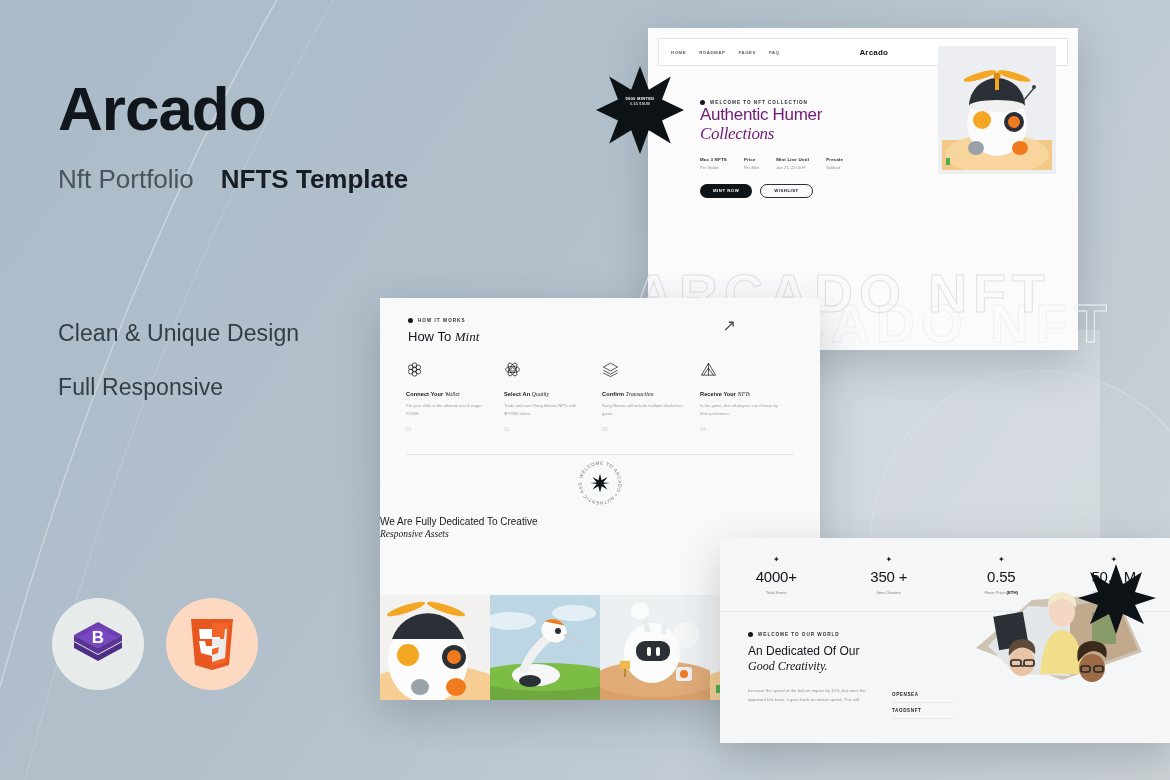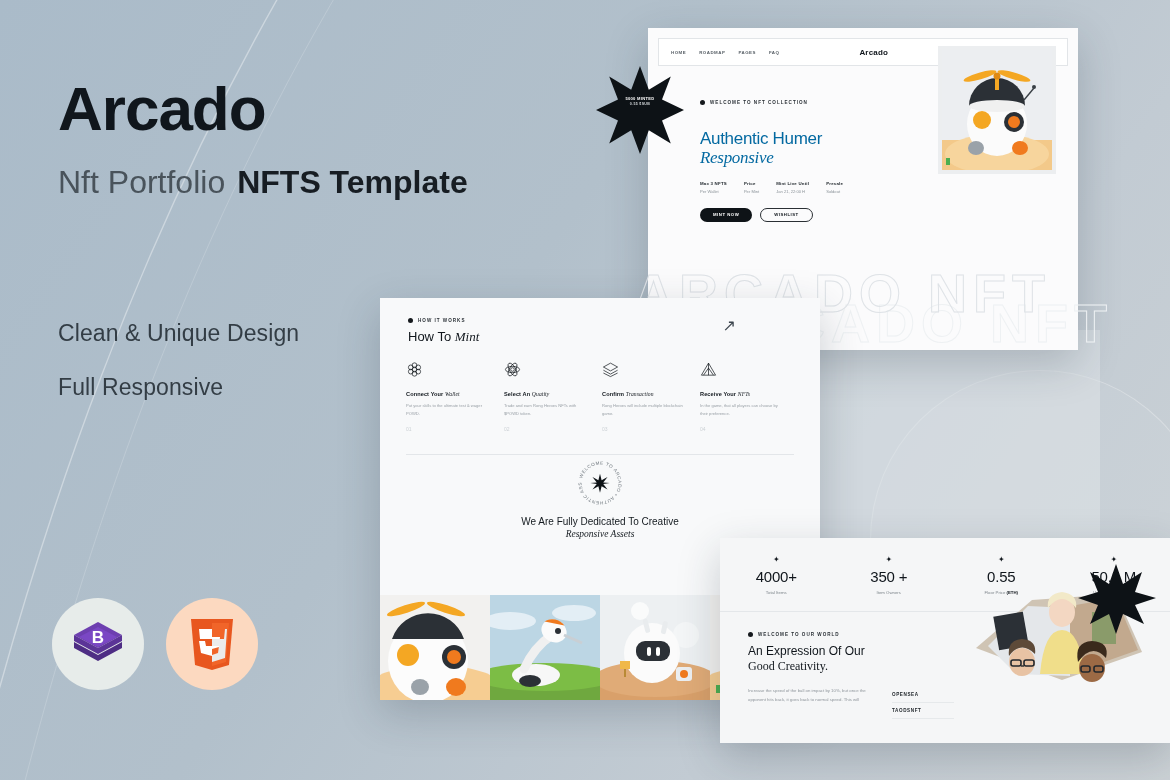--- a/index.html
+++ b/index.html
@@ -12,21 +12,21 @@
   .deco-circle{
     position:absolute; right:-40px; top:370px; width:340px; height:340px;
     border-radius:50%; border:1px solid rgba(255,255,255,.28);
     background:rgba(255,255,255,.05);
   }
   .deco-arc{ position:absolute; left:0; top:0; width:1170px; height:780px; pointer-events:none; }
 
   
   .left{ position:absolute; left:58px; top:78px; width:420px; }
   .brand-title{ font-size:62px; font-weight:700; color:#10161c; letter-spacing:-1px; line-height:1; }
-  .brand-sub{ margin-top:24px; font-size:32px; color:#3b444c; display:flex; align-items:baseline; gap:12px; }
+  .brand-sub{ margin-top:24px; font-size:26px; color:#3b444c; display:flex; align-items:baseline; gap:27px; }
   .brand-sub .light{ font-weight:300; color:#49535b; }
   .brand-sub .bold{ font-weight:700; color:#171d23; }
 
   .features{ position:absolute; left:58px; top:320px; list-style:none; }
   .features li{ font-size:23px; color:#333d45; font-weight:400; margin-bottom:27px; letter-spacing:.1px; }
 
   .badges{ position:absolute; left:52px; top:598px; display:flex; gap:22px; }
   .badge{ width:92px; height:92px; border-radius:50%; display:flex; align-items:center; justify-content:center; }
   .badge.bs{ background:#e7ecea; }
   .badge.html5{ background:#fcd9c0; }
@@ -42,21 +42,21 @@
   .nav-left span{ font-size:4.4px; letter-spacing:.5px; color:#555d64; font-weight:600; }
   .nav-brand{ flex:1; text-align:center; font-size:8px; font-weight:700; color:#10161c; letter-spacing:.2px; }
   .nav-right{ display:flex; gap:7px; }
   .pill{ border:1px solid #2a2f34; border-radius:20px; height:12px; padding:0 7px;
          display:flex; align-items:center; gap:3px; font-size:4.2px; font-weight:700; color:#15191d; letter-spacing:.4px;}
   .pill .dot{ width:3.5px; height:3.5px; background:#15191d; display:inline-block; }
 
   .hero-body{ position:relative; padding:34px 0 0 52px; }
   .eyebrow{ display:flex; align-items:center; gap:5px; font-size:4.6px; letter-spacing:1px; font-weight:700; color:#2a3036; }
   .eyebrow .blob{ width:5px; height:5px; border-radius:50%; background:#15191d; }
-  .hero-h1{ margin-top:24px; font-size:17px; font-weight:500; color:#0369a1; letter-spacing:-.3px; line-height:1.12; }
+  .hero-h1{ margin-top:0; font-size:17px; font-weight:500; color:#701a75; letter-spacing:-.3px; line-height:1.12; }
   .hero-h1 .ital{ font-family:"Liberation Serif", serif; font-style:italic; font-weight:400; }
   .hero-stats{ display:flex; gap:17px; margin-top:14px; }
   .hs-label{ font-size:4.4px; font-weight:700; color:#1b2228; letter-spacing:.2px; }
   .hs-value{ font-size:4.1px; color:#8b9399; margin-top:2.5px; }
   .hero-btns{ display:flex; gap:8px; margin-top:14px; }
   .btn-dark{ background:#0e1317; color:#fff; border-radius:20px; height:14px; padding:0 13px;
              display:flex; align-items:center; font-size:4.3px; font-weight:700; letter-spacing:.5px; }
   .btn-out{ border:1px solid #2a2f34; color:#10161c; border-radius:20px; height:14px; padding:0 13px;
             display:flex; align-items:center; font-size:4.3px; font-weight:700; letter-spacing:.5px; }
 
@@ -81,41 +81,41 @@
   .arrow-mid{ position:absolute; right:84px; top:18px; font-size:16px; color:#3c454d; }
   .steps{ display:flex; gap:0; padding:16px 22px 0 26px; }
   .step{ width:25%; padding-right:14px; }
   .step-title{ font-size:5.6px; font-weight:700; color:#10161c; margin-top:9px; letter-spacing:.1px; }
   .step-title .ital{ font-family:"Liberation Serif", serif; font-style:italic; font-weight:400; }
   .step-desc{ font-size:4.1px; line-height:1.85; color:#9aa1a7; margin-top:5px; }
   .step-num{ margin-top:9px; font-size:5px; color:#cdd2d6; }
   .rule{ margin:22px 26px 0 26px; height:1px; background:#e3e6e9; }
 
   .circle-badge{ position:absolute; left:50%; transform:translateX(-50%); top:158px; width:54px; height:54px; }
-  .mid-tag{ position:absolute; left:0; right:0; top:218px; text-align:center; }
+  .mid-tag{ position:absolute; left:0; right:0; top:218px; text-align:left; }
   .mid-tag .l1{ font-size:10px; font-weight:500; color:#141a1f; }
   .mid-tag .l2{ font-family:"Liberation Serif", serif; font-style:italic; font-size:9.5px; color:#141a1f; margin-top:2px; }
 
   .gallery{ position:absolute; left:0; bottom:0; width:440px; height:105px; display:flex; }
   .gcell{ flex:1; position:relative; overflow:hidden; }
 
   
   .mock-br{ left:720px; top:538px; width:450px; height:205px; background:#f5f6f7; }
   .br-ghost{ position:absolute; left:8px; top:-4px; font-size:62px; font-weight:700; letter-spacing:8px;
              color:transparent; -webkit-text-stroke:1px #e6e9eb; white-space:nowrap; }
   .stats{ position:relative; display:flex; padding:18px 0 16px 0; }
   .stat{ flex:1; text-align:center; }
   .stat .spark{ font-size:8px; color:#10161c; line-height:1; }
   .stat .sval{ font-size:15px; font-weight:500; color:#10161c; margin-top:4px; letter-spacing:-.2px; }
   .stat .slbl{ font-size:4.3px; color:#7d858b; margin-top:5px; }
   .stat .slbl b{ color:#10161c; }
   .br-divider{ height:1px; background:#e4e7ea; }
   .br-body{ position:relative; padding:20px 0 0 28px; }
   .br-h2{ margin-top:7px; font-size:12px; font-weight:500; color:#10161c; line-height:1.22; }
-  .br-h2 .ital{ font-family:"Liberation Serif", serif; font-weight:400; }
+  .br-h2 .ital{ font-family:"Liberation Serif", serif; font-style:italic; font-weight:400; }
   .br-cols{ display:flex; gap:26px; margin-top:14px; }
   .br-p{ width:118px; font-size:4.3px; line-height:2; color:#8e959b; }
   .br-links{ font-size:4.6px; letter-spacing:.6px; color:#20262b; font-weight:600; }
   .br-links div{ padding:5px 0; border-bottom:1px solid #e6e9eb; width:62px; }
   .collage{ position:absolute; right:4px; top:18px; width:200px; height:130px; }
 
   .sheet-blank{ position:absolute; left:800px; top:330px; width:300px; height:230px;
                 background:#dfe4e7; opacity:.55; }
 </style>
 </head>
@@ -184,21 +184,21 @@
     </div>
   </div>
 
   <div class="hero-body">
     <div class="eyebrow">
       <span class="blob"></span>
       <span>WELCOME TO NFT COLLECTION</span>
     </div>
     <div class="hero-h1">
       <div>Authentic Humer</div>
-      <div class="ital">Responsive</div>
+      <div class="ital">Collections</div>
     </div>
 
     <div class="hero-stats">
       <div>
         <div class="hs-label">Max 3 NFTS</div>
         <div class="hs-value">Per Wallet</div>
       </div>
       <div>
         <div class="hs-label">Price</div>
         <div class="hs-value">Per Mint</div>
@@ -448,21 +448,21 @@
   </div>
 
   <div class="br-divider"></div>
 
   <div class="br-body">
     <div class="eyebrow">
       <span class="blob"></span>
       <span>WELCOME TO OUR WORLD</span>
     </div>
     <div class="br-h2">
-      <div>An Expression Of Our</div>
+      <div>An Dedicated Of Our</div>
       <div class="ital">Good Creativity.</div>
     </div>
     <div class="br-cols">
       <div class="br-p">Increase the speed of the ball on impact by 10%, but once the opponent hits back, it goes back to normal speed. This will</div>
       <div class="br-links">
         <div>OPENSEA</div>
         <div>TAODSNFT</div>
       </div>
     </div>
   </div>

